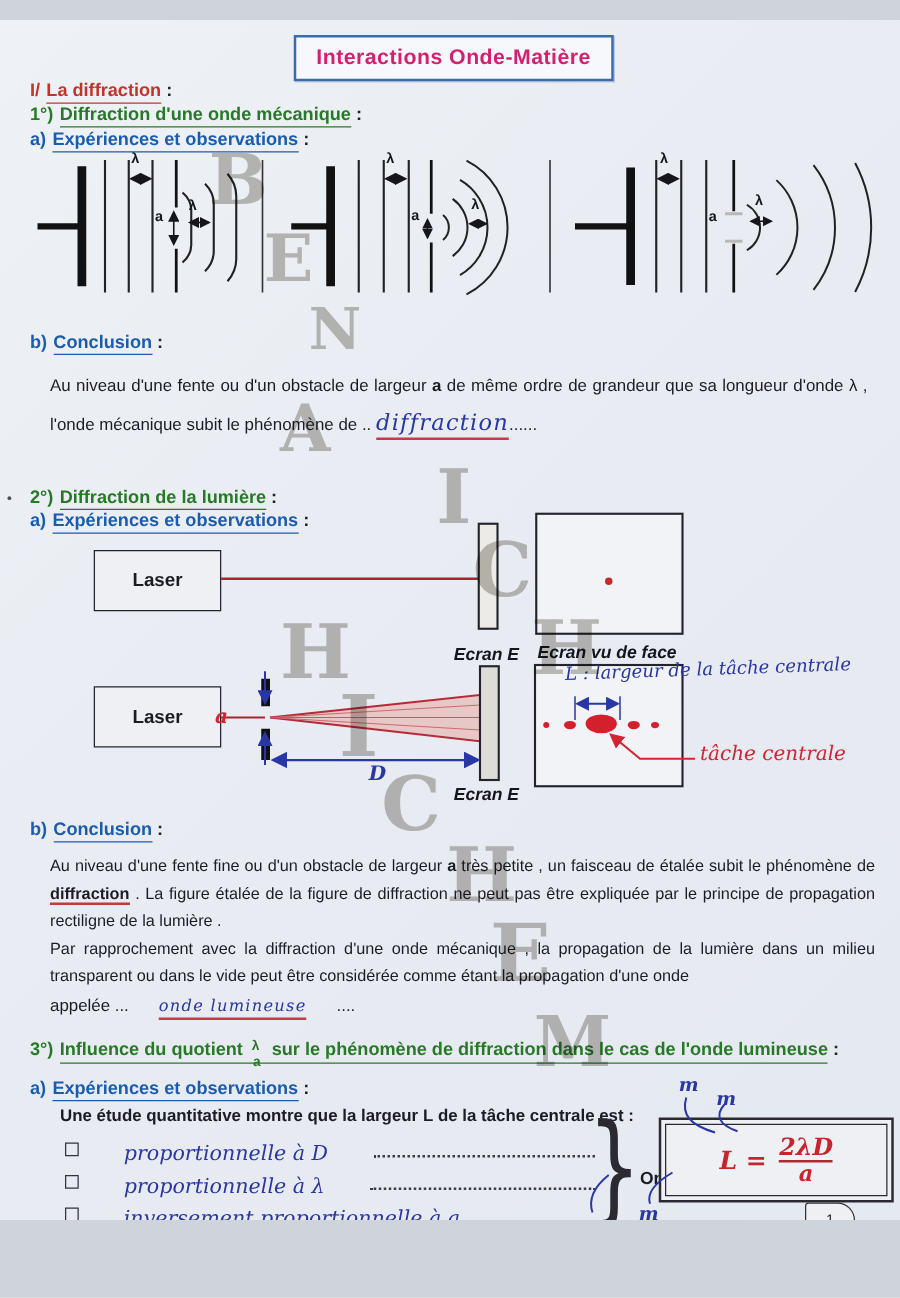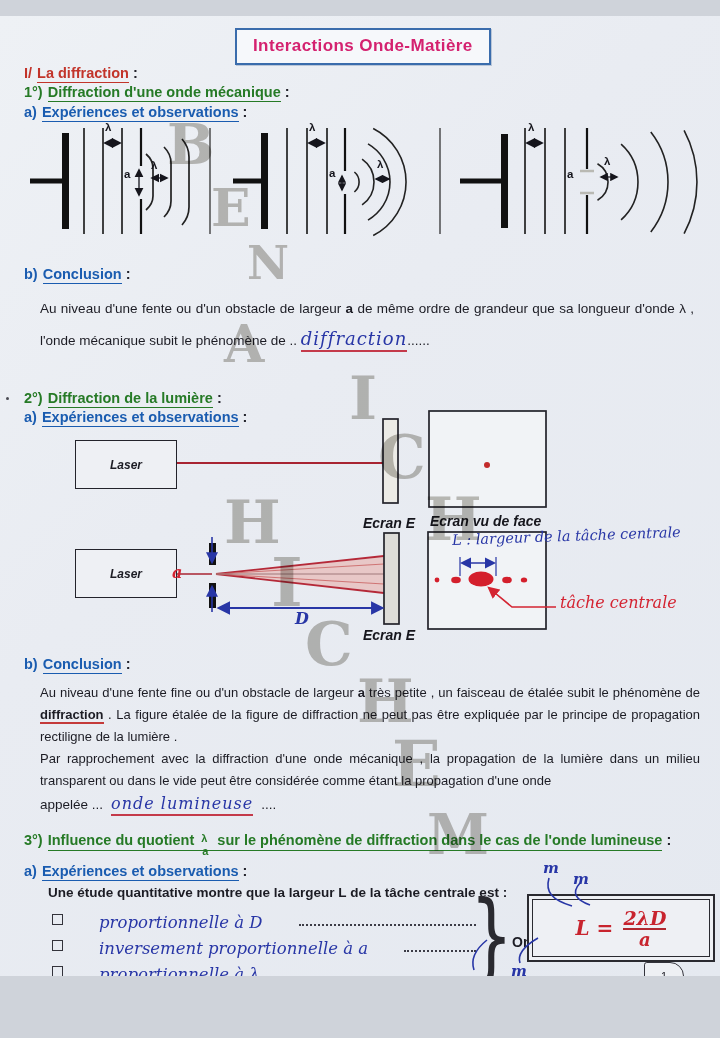--- a/index.html
+++ b/index.html
@@ -27,21 +27,21 @@
   .wm{position:absolute;z-index:6;font-family:"DejaVu Serif",serif;font-weight:700;
       color:#8e8a80;opacity:.55;mix-blend-mode:multiply;pointer-events:none;line-height:1;}
   
   .titlebox{left:235px;top:12px;border:2px solid #3a6cac;background:#f6f8fb;
             box-shadow:1px 1px 0 #b9c6d8;padding:6px 16px 7px;}
   .titlebox span{font-size:17px;font-weight:700;color:#d4216f;letter-spacing:.4px;white-space:nowrap;}
   
   .fl{font-size:11.5px;font-weight:700;color:#15151c;line-height:1;}
   .boxlbl{font-size:14px;font-weight:700;color:#15151c;white-space:nowrap;font-style:italic;}
   .laserbox{border:1.8px solid #23232b;background:#eef0f4;display:flex;align-items:center;
-            justify-content:center;font-size:12px;font-weight:700;font-style:italic;}
+            justify-content:center;font-size:15px;font-weight:700;}
   
   .chkrow{display:flex;align-items:flex-end;height:26px;gap:28px;}
   .chk{width:9px;height:9px;border:1.6px solid #33333b;margin:0 8px 6px 0;flex:none;}
   .chktxt{font-family:"DejaVu Serif",serif;font-style:italic;color:#2836a6;
           font-size:16.5px;white-space:nowrap;line-height:1;}
   .dots{flex:1;border-bottom:2.2px dotted #3c3c46;margin:0 4px 5px 8px;}
   
   .fbox-out{border:2px solid #2a2a30;background:#eef0f4;padding:3px;}
   .fbox-in{border:1.6px solid #2a2a30;height:100%;box-sizing:border-box;
            display:flex;align-items:center;justify-content:center;gap:10px;}
@@ -209,23 +209,23 @@
 
   <div class="abs hd hd-blu" style="left:24px;top:640px">
     <span class="pre">b)</span><span class="lbl">Conclusion</span><span class="col">:</span>
   </div>
   <div class="abs para" style="left:40px;top:666px;width:660px;line-height:22px">
     <span>Au niveau d'une fente fine ou d'un obstacle de largeur </span><b>a</b><span> très petite , un faisceau de étalée subit le phénomène de </span><b class="rdl">diffraction</b><span> . La figure étalée de la figure de diffraction ne peut pas être expliquée par le principe de propagation rectiligne de la lumière .</span>
   </div>
   <div class="abs para" style="left:40px;top:732px;width:660px;line-height:22px">
     <span>Par rapprochement avec la diffraction d'une onde mécanique , la propagation de la lumière dans un milieu transparent ou dans le vide peut être considérée comme étant la propagation d'une onde</span>
   </div>
-  <div class="abs" style="left:40px;top:778px;display:flex;align-items:baseline;gap:8px">
+  <div class="abs" style="left:40px;top:778px;display:flex;align-items:baseline;gap:24px">
     <span class="para" style="font-size:13.5px">appelée ...</span>
-    <span class="hw hwu" style="font-size:16px;letter-spacing:1px">onde lumineuse</span>
+    <span class="hw hwu" style="font-size:13px;letter-spacing:1px">onde lumineuse</span>
     <span class="para" style="font-size:13.5px">....</span>
   </div>
 
   <div class="abs hd hd-grn" style="left:24px;top:816px">
     <span class="pre">3°)</span><span class="grp" style="padding-bottom:2px"><span>Influence du quotient </span><span class="frac"><span class="fn">λ</span><span class="fd">a</span></span><span> sur le phénomène de diffraction dans le cas de l'onde lumineuse</span></span><span class="col">:</span>
   </div>
   <div class="abs hd hd-blu" style="left:24px;top:847px">
     <span class="pre">a)</span><span class="lbl">Expériences et observations</span><span class="col">:</span>
   </div>
 
@@ -234,26 +234,26 @@
   </div>
 
   <div class="abs" style="left:52px;top:889px;width:428px">
     <div class="chkrow">
       <div class="chk"></div>
       <span class="chktxt">proportionnelle à D</span>
       <span class="dots"></span>
     </div>
     <div class="chkrow">
       <div class="chk"></div>
-      <span class="chktxt">inversement proportionnelle à a</span>
+      <span class="chktxt">proportionnelle à λ</span>
       <span class="dots"></span>
     </div>
     <div class="chkrow">
       <div class="chk"></div>
-      <span class="chktxt">proportionnelle à λ</span>
+      <span class="chktxt">inversement proportionnelle à a</span>
       <span class="dots"></span>
     </div>
   </div>
 
   <span class="abs" style="left:470px;top:872px;font-size:94px;line-height:1;color:#2a2a30;
         font-family:'DejaVu Sans',sans-serif;transform:scale(.72,1.02);transform-origin:left top">}</span>
   <span class="abs" style="left:512px;top:918px;font-size:14px;font-weight:700;white-space:nowrap">On admet que</span>
 
   <div class="abs fbox-out" style="left:527px;top:878px;width:178px;height:58px">
     <div class="fbox-in">

